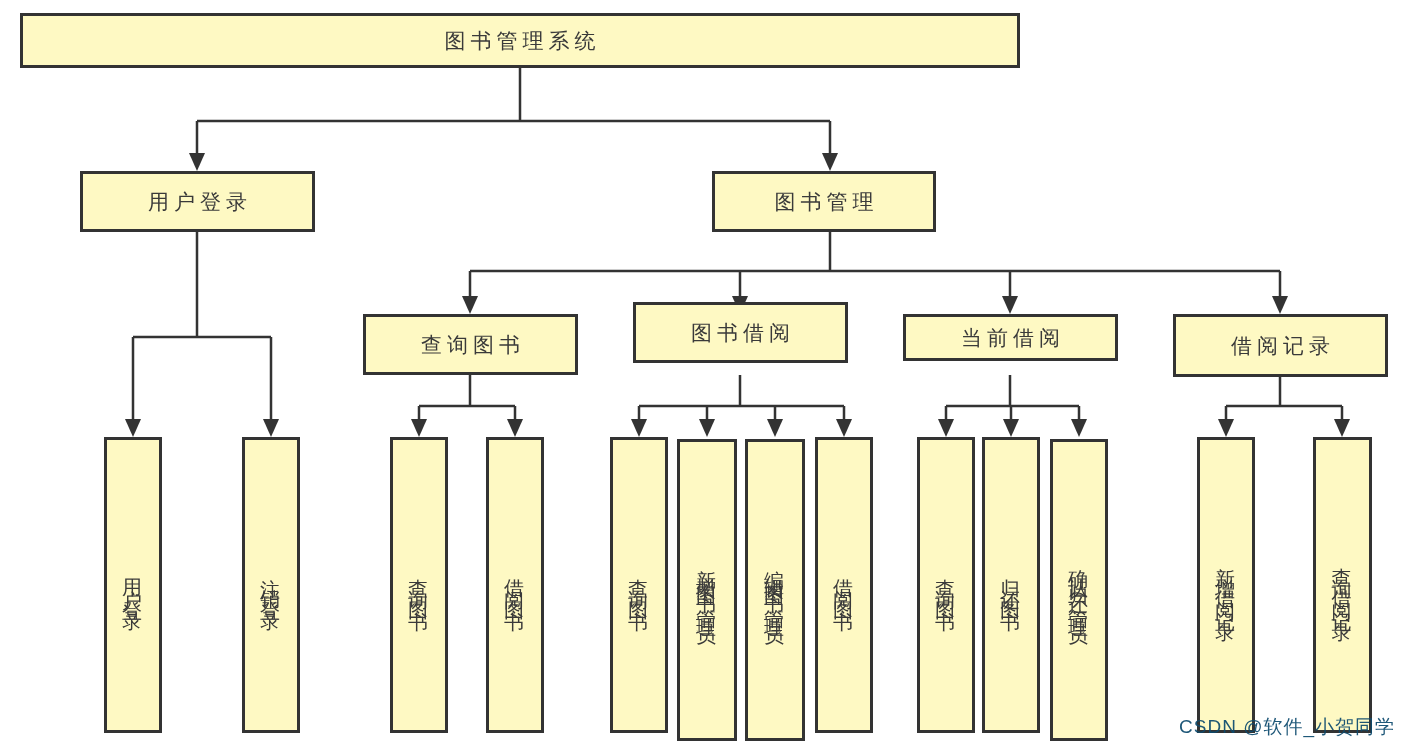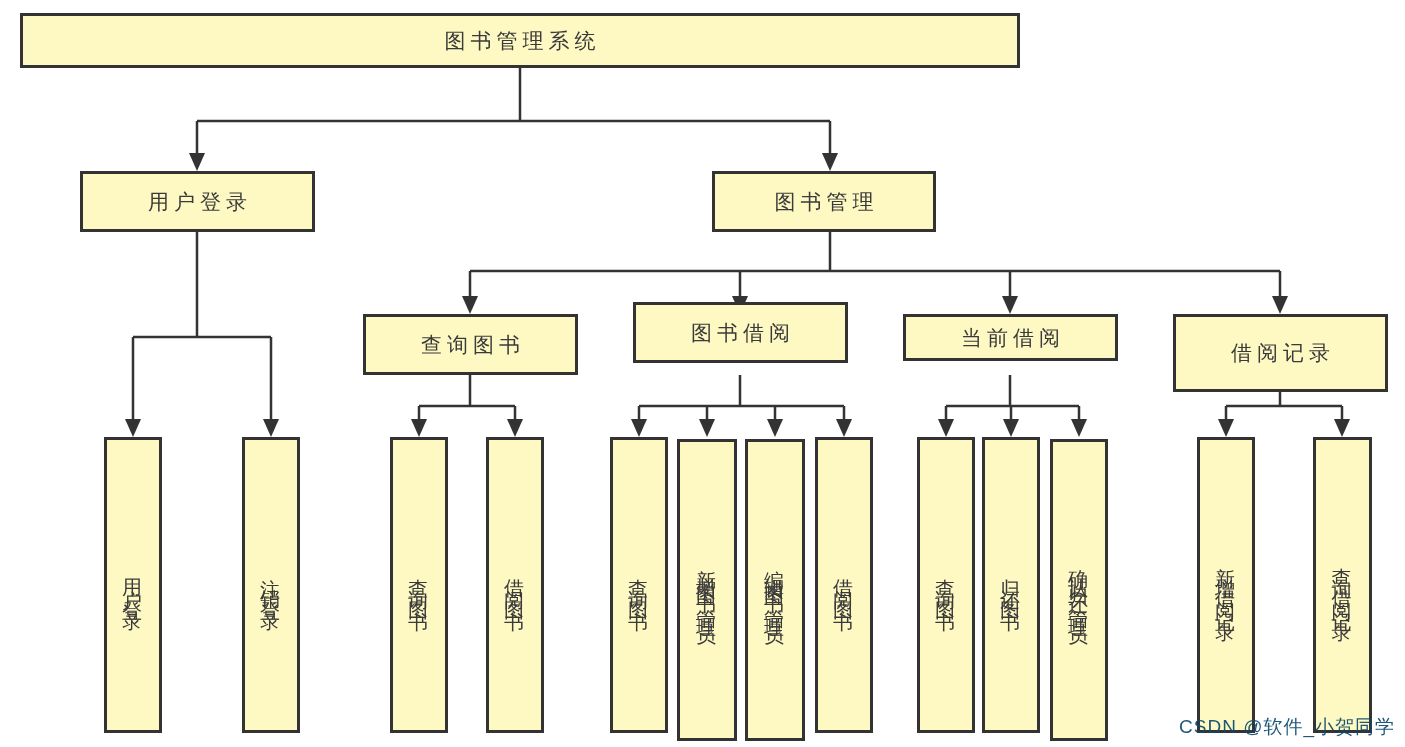--- a/index.html
+++ b/index.html
@@ -106,21 +106,21 @@
 
   <div class="box h" style="left:363px; top:314px; width:215px; height:61px;">
     <span class="label">查询图书</span>
   </div>
   <div class="box h" style="left:633px; top:302px; width:215px; height:61px;">
     <span class="label">图书借阅</span>
   </div>
   <div class="box h" style="left:903px; top:314px; width:215px; height:47px;">
     <span class="label">当前借阅</span>
   </div>
-  <div class="box h" style="left:1173px; top:314px; width:215px; height:78px;">
+  <div class="box h" style="left:1173px; top:314px; width:215px; height:63px;">
     <span class="label">借阅记录</span>
   </div>
 
   <div class="box v" style="left:104px; top:437px; width:58px; height:296px;">
     <span class="label">用户登录</span>
   </div>
   <div class="box v" style="left:242px; top:437px; width:58px; height:296px;">
     <span class="label">注销登录</span>
   </div>
 

